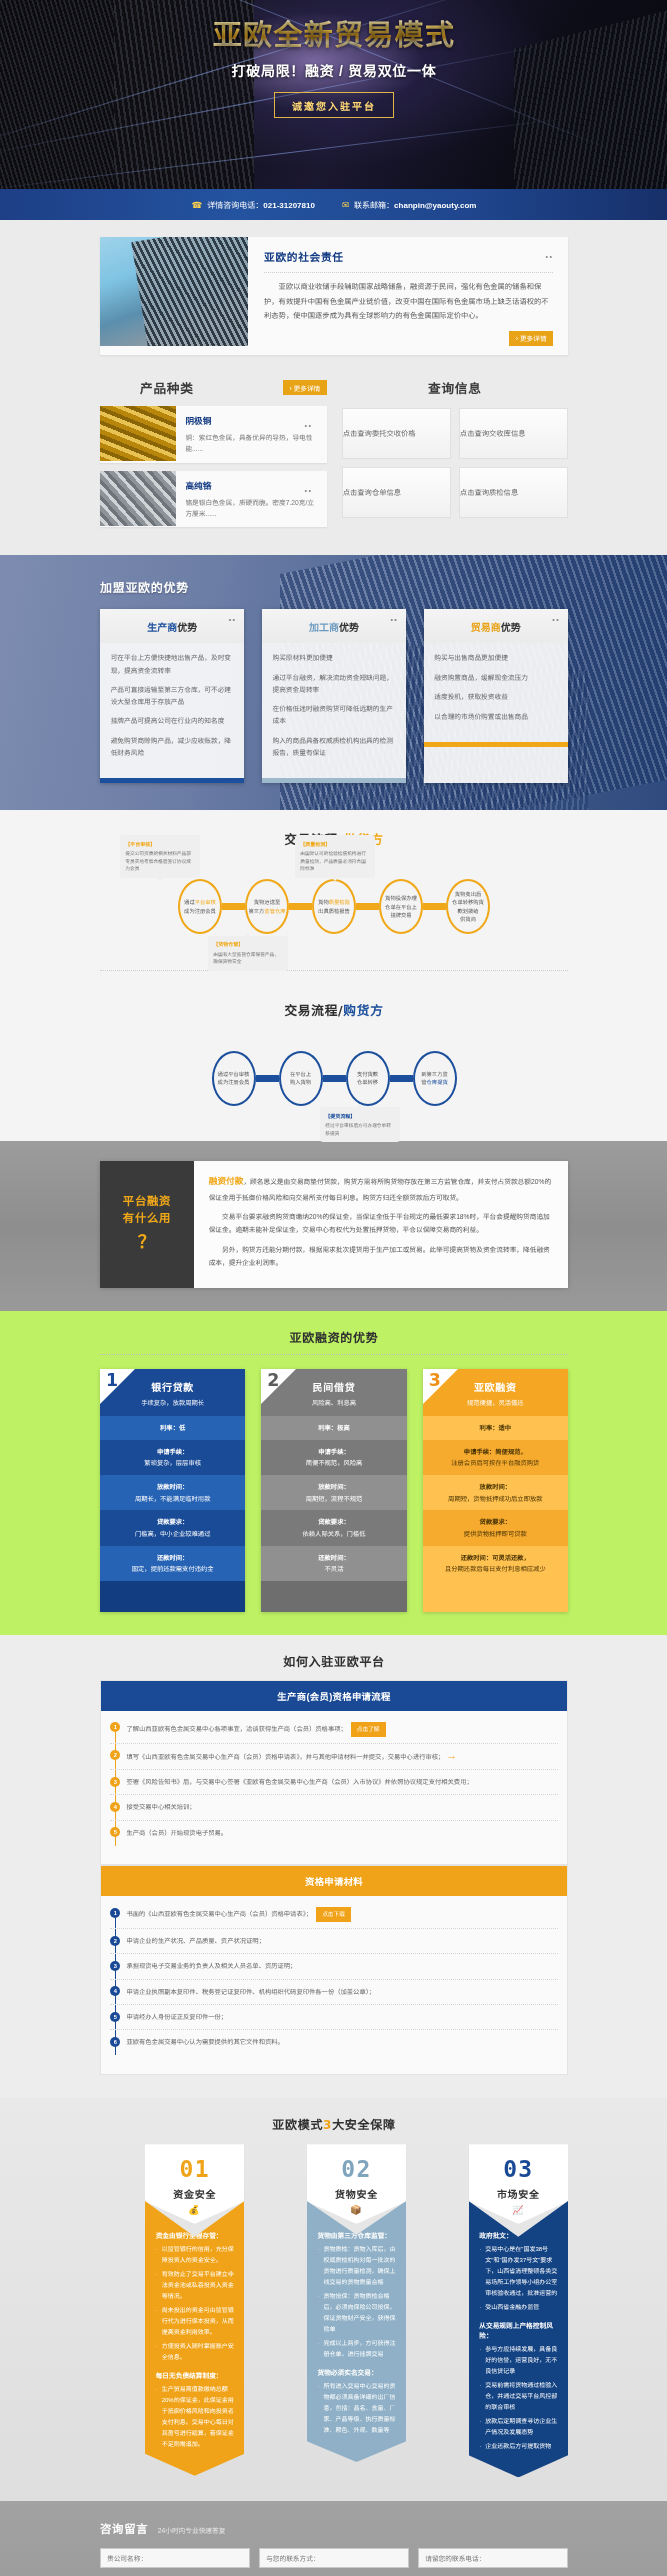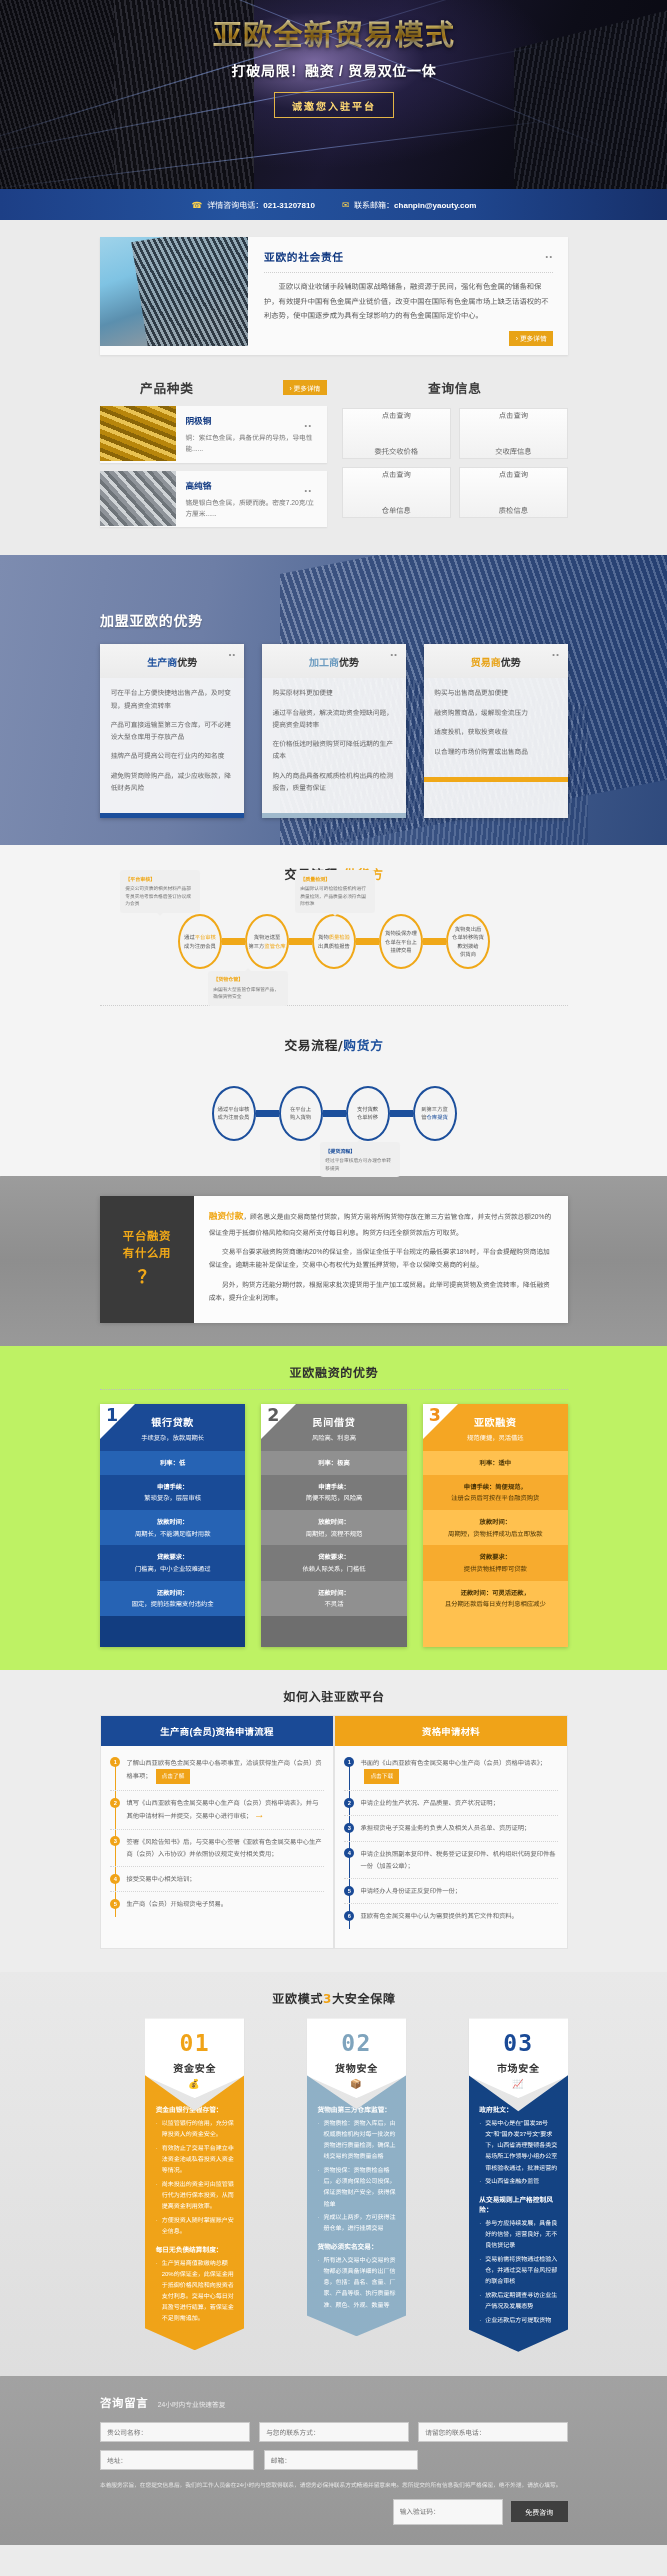--- a/index.html
+++ b/index.html
@@ -107,43 +107,43 @@
   .prod-img { width:76px; height:55px; flex:none; }
   .prod-img.copper { background: repeating-linear-gradient(22deg,#b8860b 0 4.7px,#e8c252 4.7px 8.7px,#8a6508 8.7px 12.7px); }
   .prod-img.chrome { background: repeating-linear-gradient(48deg,#8e9399 0 4px,#cfd3d6 4px 7.3px,#6e7479 7.3px 10.7px); }
   .prod-info { padding:8px 9.4px; flex:1; }
   .prod-name { color:#123a82; font-size:8.7px; font-weight:bold; margin-bottom:4.7px; }
   .prod-desc { font-size:6.7px; color:#777; line-height:1.7; }
   .query-grid { display:grid; grid-template-columns:1fr 1fr; gap:8px; }
   .query-btn {
     background: linear-gradient(180deg,#fdfdfd 0%,#f1f1f1 100%);
     border:0.7px solid #e0e0e0; height:51px;
-    display:flex; flex-direction:column; align-items:center; justify-content:space-between;
+    display:flex; flex-direction:row; align-items:center; justify-content:flex-start;
     font-size:7.3px; color:#666; line-height:1.8; text-align:center;
   }
   .center-title { text-align:center; margin-bottom:10.7px; }
 
   
   .adv-sec {
     position:relative; padding: 23px 0 27px; overflow:hidden;
     background: linear-gradient(100deg,#7d8cb0 0%,#6d7ea6 30%,#4f6795 58%,#2f4a7d 100%);
   }
   .adv-sec .towers {
     position:absolute; right:-13.4px; top:-20px; width:401px; height:281px;
     background: repeating-linear-gradient(72deg, rgba(255,255,255,.16) 0 2px, rgba(20,45,95,.55) 2px 6px);
     transform: skewY(-11deg); opacity:.85;
   }
   .adv-sec .towers2 {
     position:absolute; right:80px; bottom:-40px; width:281px; height:200px;
     background: repeating-linear-gradient(95deg, rgba(255,255,255,.12) 0 2px, rgba(25,50,100,.5) 2px 5.3px);
     transform: skewY(8deg); opacity:.7;
   }
   .adv-inner { position:relative; z-index:3; }
-  .adv-title { color:#fff; font-size:14px; font-weight:bold; letter-spacing:0.7px; margin-bottom:13.4px;
-    font-family:"DejaVu Sans","Liberation Sans",sans-serif; text-shadow:0 0.7px 2px rgba(0,0,0,.3);margin-top:32px;}
+  .adv-title { color:#fff; font-size:12px; font-weight:bold; letter-spacing:0.7px; margin-bottom:13.4px;
+    font-family:"DejaVu Sans","Liberation Sans",sans-serif; text-shadow:0 0.7px 2px rgba(0,0,0,.3);}
   .adv-cards { display:flex; gap:17.4px; }
   .adv-card { flex:1; background:rgba(250,250,250,.93); box-shadow:0 1.3px 4px rgba(0,0,0,.25); padding-bottom:0; position:relative; }
   .adv-card .hd { padding:10.7px 0 8.7px; text-align:center; font-size:10px; font-weight:bold;
     background:linear-gradient(180deg,#f4f4f4,#ebebeb); position:relative; }
   .adv-card .dots2 { right:8px; top:6px; }
   .adv-card .bd { padding:9.4px 10.7px 12px; }
   .adv-card .bd p { font-size:6.7px; color:#666; line-height:1.8; margin-bottom:7.3px; }
   .adv-card .foot { height:5.3px; }
   .c-blue { color:#1c4f9c; } .c-steel { color:#6d9cc0; } .c-gold { color:#e8a317; }
   .f-blue { background:#1c4f9c; } .f-steel { background:#9fb9cc; } .f-gold { background:#f0a818; }
@@ -222,21 +222,21 @@
   .gy .r-a { background:#909090; } .gy .r-b { background:#7a7a7a; }
   .gy .cmp-tail { background:#6e6e6e; }
   
   .gd .cmp-top { background:#f5a623; } .gd .num { color:#f0901a; }
   .gd .r-a { background:#ffc14f; color:#4a3405;} .gd .r-b { background:#f7ab2e; color:#4a3405;}
   .gd .cmp-tail { background:#ffc14f; }
   .gd .cmp-row { color:#4a3405; }
 
   
   .join-sec { background:#ededed; padding:17.4px 0 23px; }
-  .join-cols { display:flex; gap:0; margin-top:10.7px; }
+  .join-cols { display:flex; gap:0; margin-top:10.7px;flex-direction:column; }
   .join-col { flex:1; background:#fafafa; border:0.7px solid #e3e3e3; }
   .join-hd { padding:8px 0; text-align:center; color:#fff; font-size:9.4px; font-weight:bold; letter-spacing:0.3px; }
   .join-hd.b { background:#1a4a96; } .join-hd.o { background:#f0a318; }
   .join-bd { padding:10.7px 9.4px 13.4px; position:relative; }
   .step { display:flex; gap:6px; padding-bottom:6px; margin-bottom:6px; border-bottom:0.7px dotted #d5d5d5; position:relative; }
   .step:last-child { border-bottom:0; }
   .dot { width:10px; height:10px; border-radius:50%; flex:none; color:#fff; font-size:5.7px;
      display:flex; align-items:center; justify-content:center; font-weight:bold; margin-top:0.7px; }
   .dot.o { background:#f0a318; } .dot.b { background:#1a4a96; }
   .step p { font-size:6.3px; line-height:1.95; color:#666; flex:1; }

